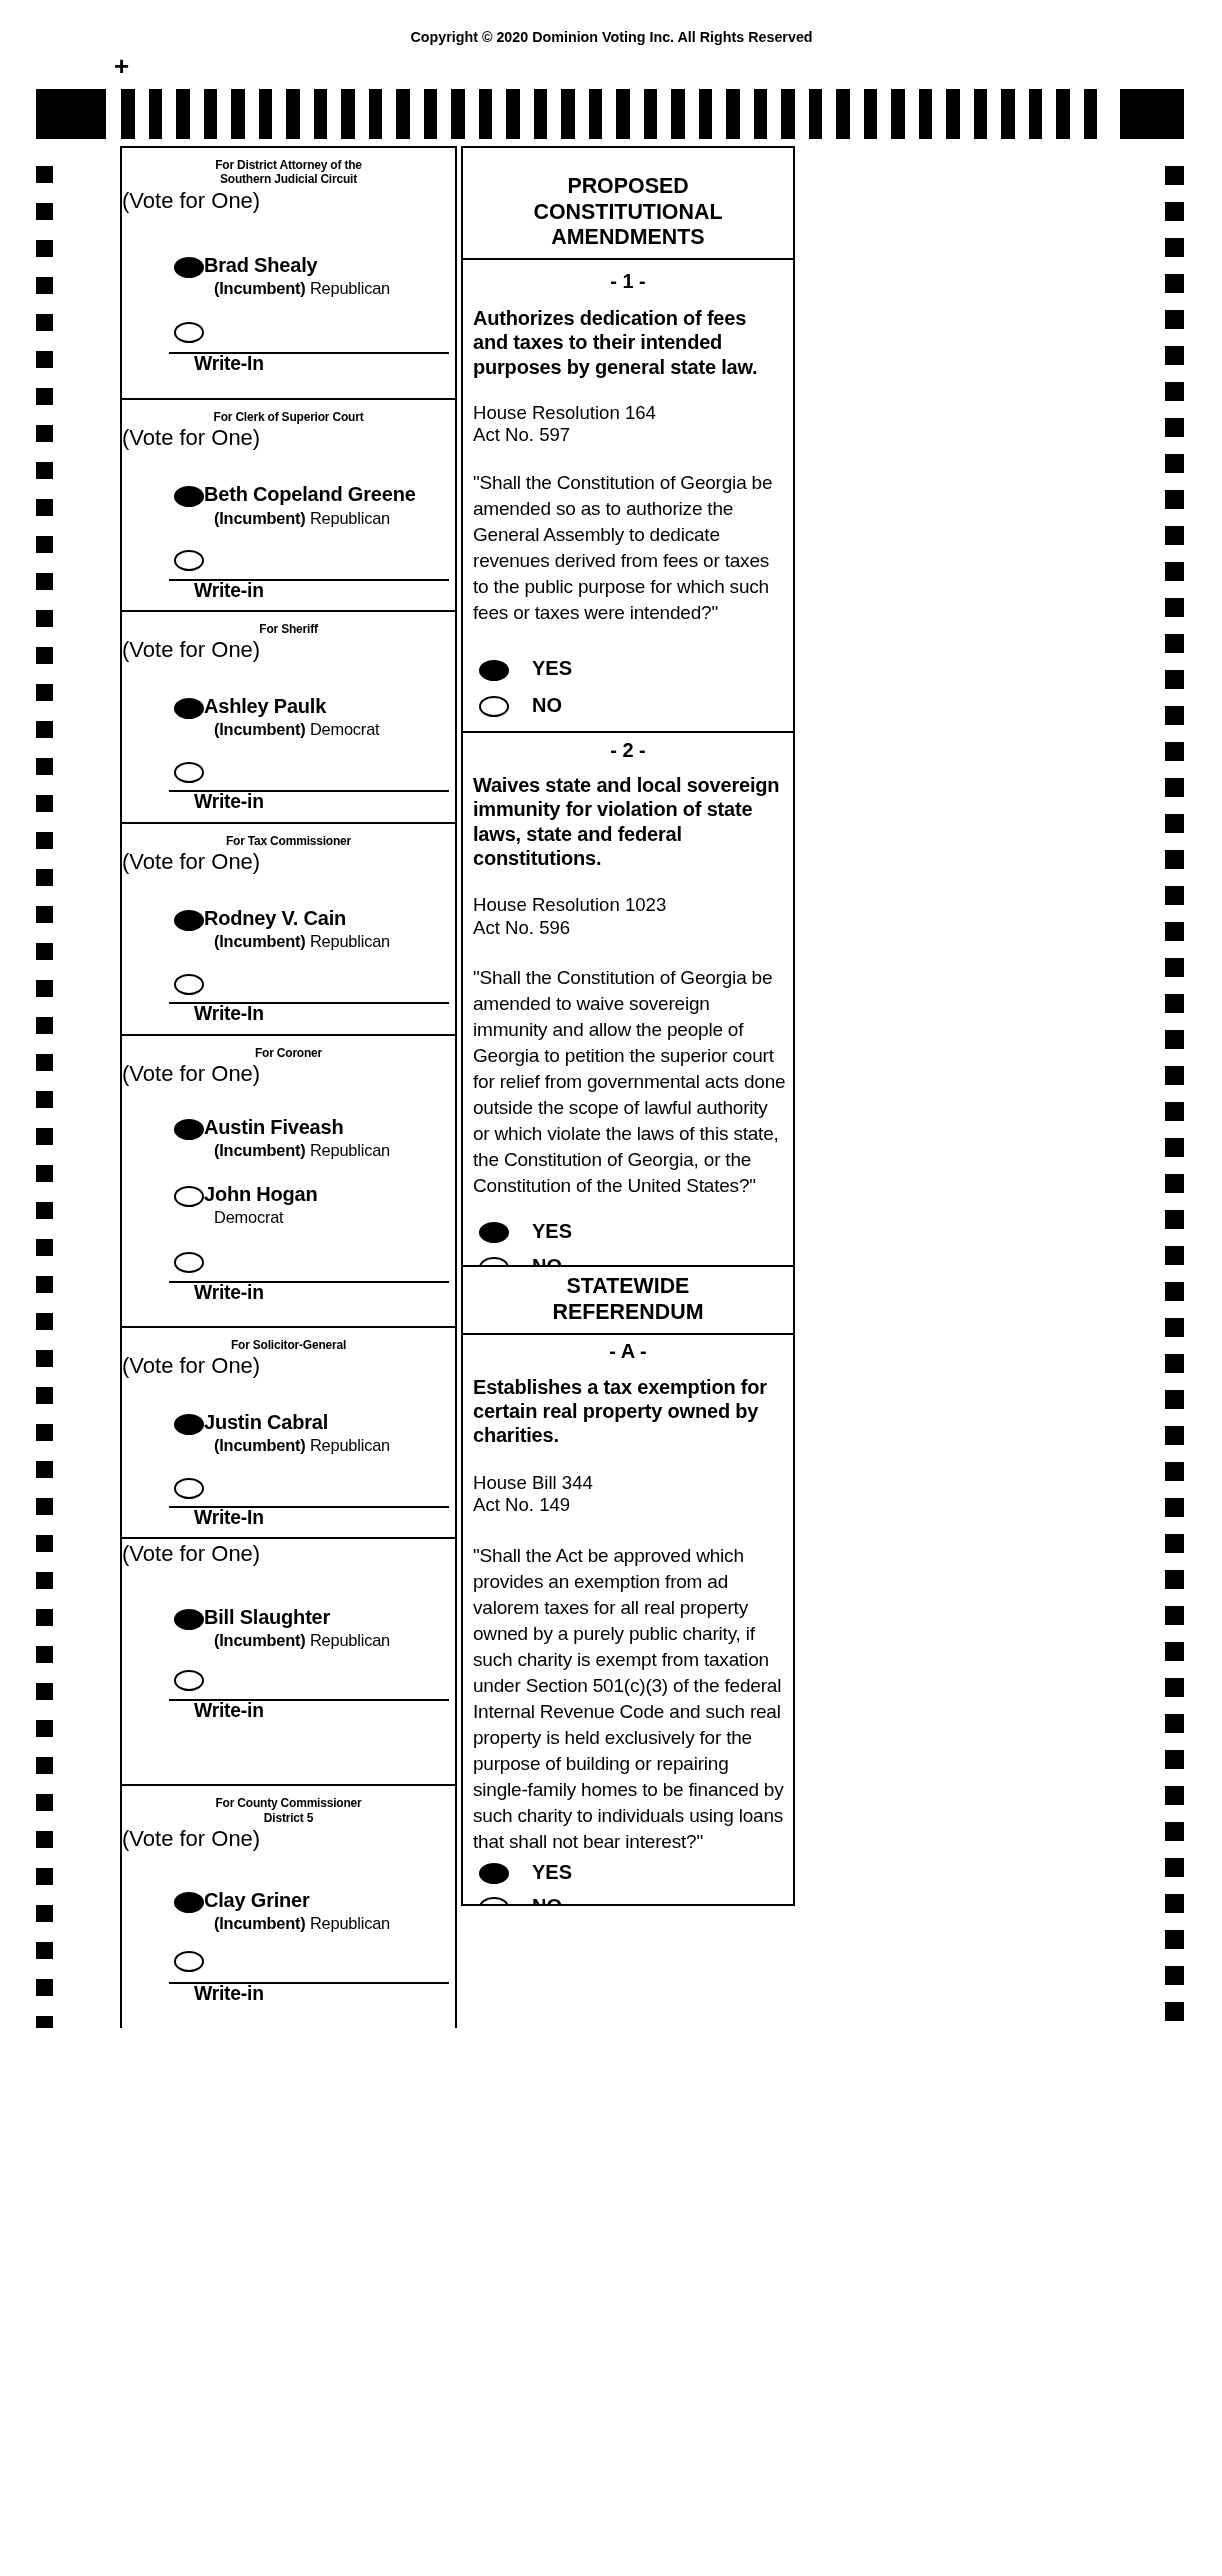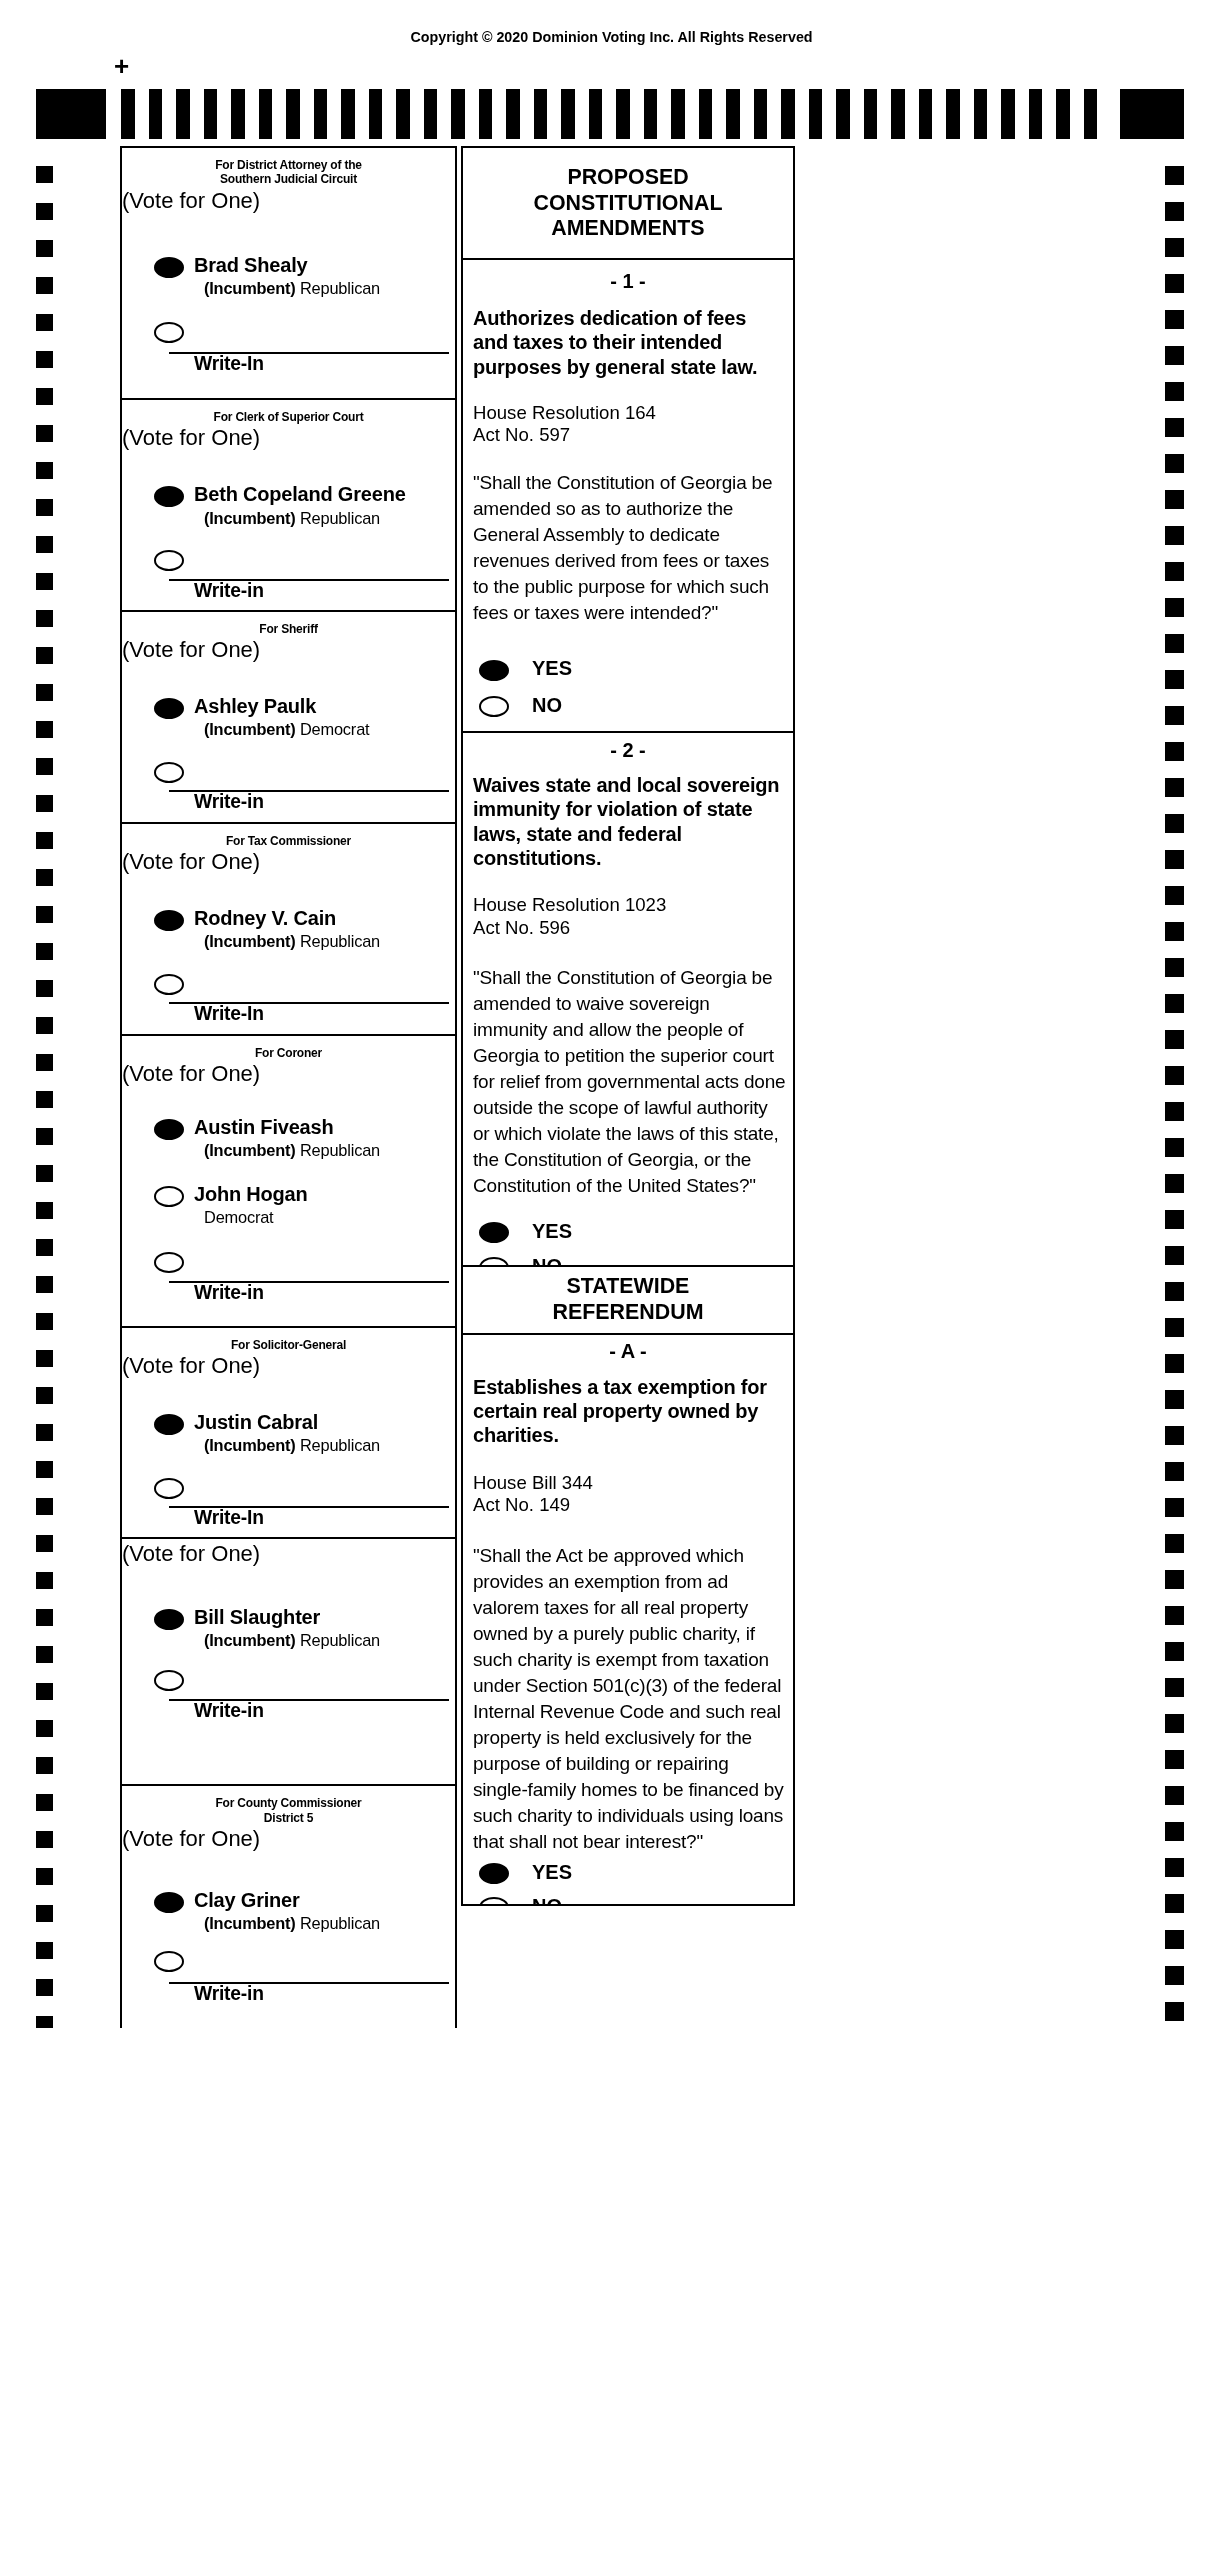--- a/index.html
+++ b/index.html
@@ -32,32 +32,32 @@
   .ballot{position:absolute;left:120px;top:146px;}
   .col-contests{position:absolute;left:0;top:0;width:337px;}
   .col-measures{position:absolute;left:341px;top:0;width:334px;}
   .bx{border:2.1px solid #000;margin-top:-2.1px;background:#fff;box-sizing:border-box;overflow:hidden;}
   .bx:first-child{margin-top:0;}
 
   
   .c-title{font-weight:bold;font-size:12px;line-height:1.18;text-align:center;
            padding:10px 17px 0;white-space:pre-line;letter-spacing:-0.2px;}
   .c-vote{font-size:22px;text-align:left;margin-top:1.4px;}
-  .cand{display:flex;align-items:flex-start;padding-left:32px;gap:10px;}
+  .cand{display:flex;align-items:flex-start;padding-left:52px;}
   .oval{width:30px;height:21px;border:2.1px solid #000;border-radius:50%;flex:none;
         margin-top:2.9px;background:#fff;box-sizing:border-box;}
   .oval.filled{background:#000;}
   .cand-name{font-size:20px;font-weight:bold;line-height:1.15;letter-spacing:-0.2px;}
   .cand-party{font-size:16.4px;margin-left:10px;margin-top:2.1px;letter-spacing:-0.2px;}
   .wline{border-top:2.1px solid #000;margin:0 5.7px 0 47px;}
   .wlabel{font-size:19.3px;font-weight:bold;margin-left:72px;line-height:1.08;letter-spacing:-0.2px;}
 
   
   .m-header{font-weight:bold;font-size:21.4px;line-height:1.2;text-align:center;
-            padding-top:17px;margin:0 auto;max-width:200px;}
+            padding-top:26px;margin:0 auto;max-width:200px;}
   .m-num{font-size:20px;font-weight:bold;text-align:center;}
   .m-sum{font-size:20px;font-weight:bold;line-height:1.22;padding:0 7.1px 0 10px;letter-spacing:-0.2px;}
   .m-bill{font-size:18.6px;line-height:1.2;padding-left:10px;}
   .m-q{font-size:19px;line-height:26px;padding:0 5.7px 0 10px;letter-spacing:-0.2px;}
   .m-choice{display:flex;align-items:center;padding-left:16px;gap:23px;}
   .m-choice .lbl{font-size:20px;font-weight:bold;}
 </style>
 </head>
 <body>
 

